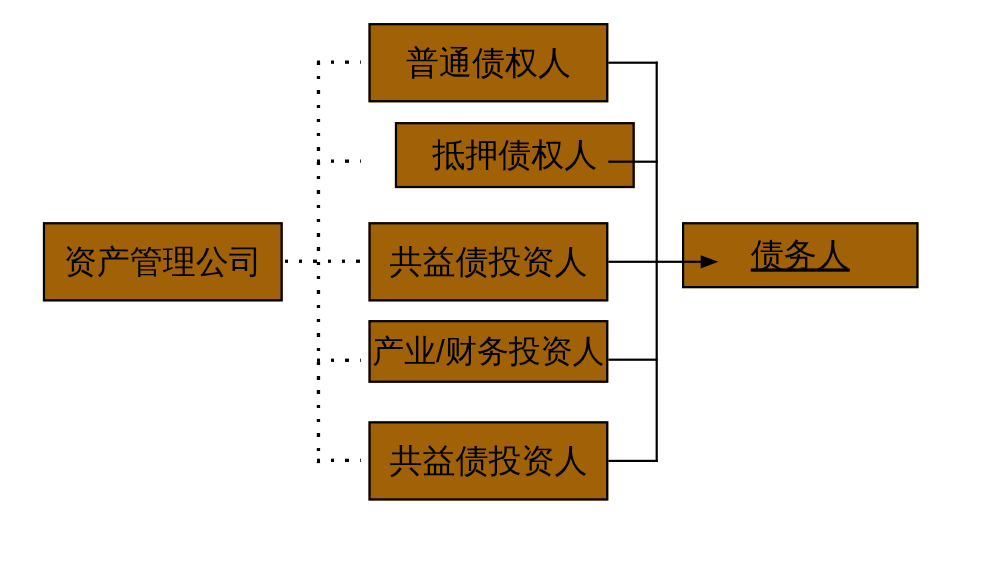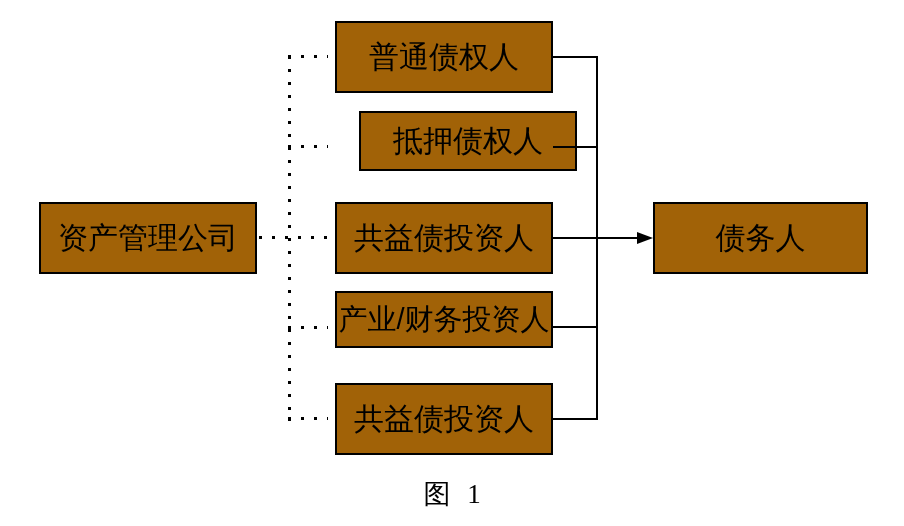--- a/index.html
+++ b/index.html
@@ -23,21 +23,21 @@
     color: #000000;
     white-space: nowrap;
     letter-spacing: 0px;
   }
   .b-left  { left: 39px;  top: 202px; width: 218px; height: 72px; }
   .b-m1    { left: 335px; top: 21px;  width: 218px; height: 72px; }
   .b-m2    { left: 335px; top: 111px; width: 218px; height: 60px; margin-left: 24px; }
   .b-m3    { left: 335px; top: 202px; width: 218px; height: 72px; }
   .b-m4    { left: 335px; top: 291px; width: 218px; height: 57px; font-size: 29px; }
   .b-m5    { left: 335px; top: 383px; width: 218px; height: 72px; }
-  .b-right { left: 653px; top: 202px; width: 215px; height: 72px; }
+  .b-right { left: 620px; top: 202px; width: 215px; height: 60px; text-decoration: underline; }
 
   .hline { position: absolute; height: 2px; background: #000000; }
   .vline { position: absolute; width: 2px;  background: #000000; }
   .stub1 { left: 553px; top: 56px;  width: 45px; }
   .stub2 { left: 553px; top: 146px; width: 45px; }
   .arrow-line { left: 553px; top: 237px; width: 86px; }
   .stub4 { left: 553px; top: 326px; width: 45px; }
   .stub5 { left: 553px; top: 418px; width: 45px; }
   .bus   { left: 596px; top: 56px;  height: 364px; }
 
@@ -103,15 +103,14 @@
   <div class="hdots d-s5"></div>
 
   <div class="hline stub1"></div>
   <div class="hline stub2"></div>
   <div class="hline stub4"></div>
   <div class="hline stub5"></div>
   <div class="vline bus"></div>
   <div class="hline arrow-line"></div>
   <div class="arrow-head"></div>
 
-  <div class="caption">图 1</div>
 
 </div>
 
 </body></html>

